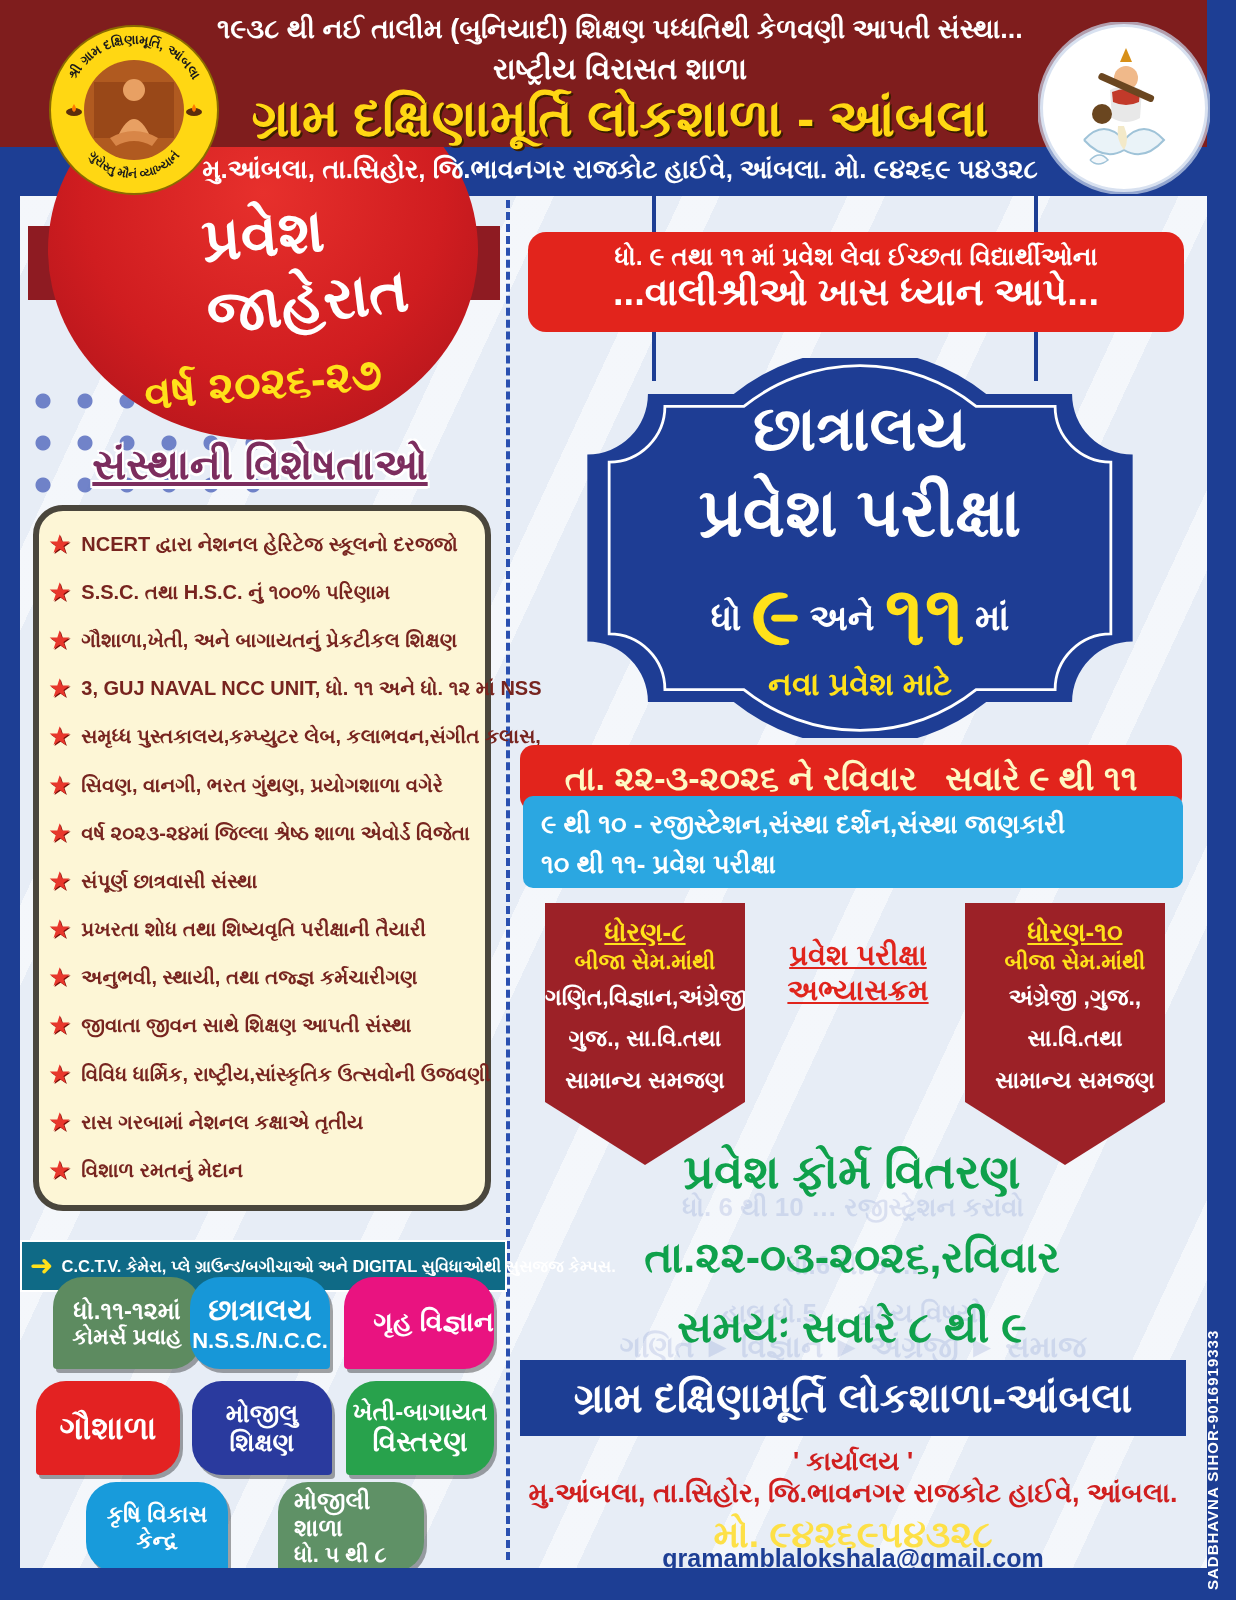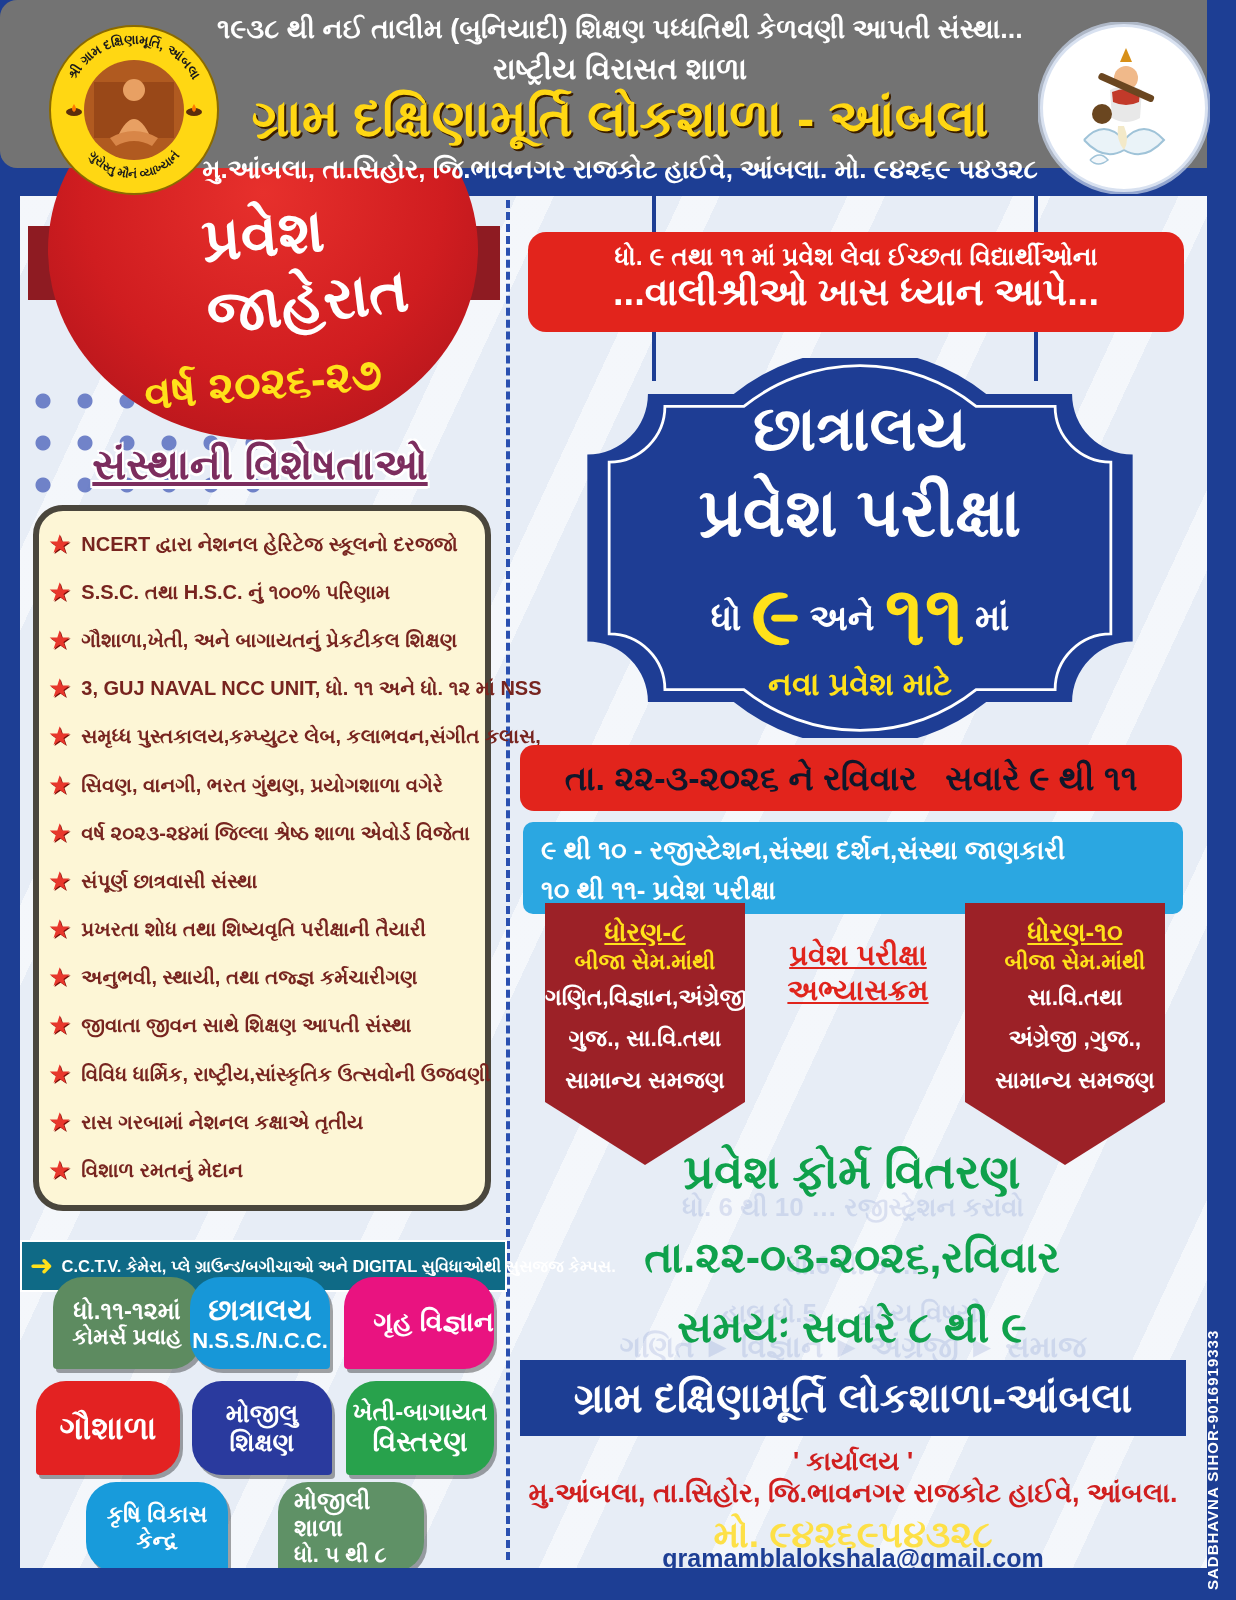--- a/index.html
+++ b/index.html
@@ -1,20 +1,20 @@
 <!DOCTYPE html>
 <html lang="gu"><head>
 <meta charset="utf-8">
 <style>
   html,body{margin:0;padding:0;background:#666;}
   *{box-sizing:border-box;font-family:"Liberation Sans","DejaVu Sans",sans-serif;}
   #poster{position:relative;width:1236px;height:1600px;background:#1d3e94;overflow:hidden;margin:0 auto;}
   .abs{position:absolute;}
   
-  #hdr{left:0;top:0;width:1236px;height:168px;background:#737373;z-index:40;border-radius:17px;}
+  #hdr{left:0;top:0;width:1236px;height:147px;background:#7f1d1d;z-index:40;}
   .hdr-txt{width:100%;text-align:center;color:#fff;line-height:1;}
   #hdr-tagline{top:16px;left:120px;width:1000px;font-size:27px;font-weight:bold;}
   #hdr-sub{top:54px;left:120px;width:1000px;font-size:30px;font-weight:bold;}
   #hdr-title{top:92px;left:120px;width:1000px;font-size:52px;font-weight:bold;color:#ffd713;text-shadow:2px 2px 0 #3a1d00;}
   #hdr-addr{top:156px;left:120px;width:1000px;font-size:26px;font-weight:bold;}
   
   #paper{left:20px;top:196px;width:1187px;height:1372px;background:
      repeating-linear-gradient(115deg,rgba(255,255,255,.55) 0 34px,rgba(255,255,255,0) 34px 150px),#e7edf6;z-index:1;}
   #divider{left:506px;top:200px;width:0;height:1360px;border-left:4px dashed #2a50b0;z-index:5;}
   #side-strip{left:1207px;top:0;width:29px;height:1600px;background:#1d3e94;z-index:45;}
@@ -57,22 +57,22 @@
   #notice .n2{font-size:38px;}
   .hangline{width:4px;background:#1d3e94;z-index:9;}
   #badge-wrap{left:552px;top:358px;width:616px;height:380px;z-index:10;}
   .bdg-txt{left:552px;width:616px;text-align:center;color:#fff;font-weight:bold;z-index:11;line-height:1;}
   #bdg1{top:398px;font-size:62px;}
   #bdg2{top:478px;font-size:68px;}
   #bdg3{top:575px;font-size:36px;}
   #bdg3 .big{font-size:82px;color:#ffe11a;vertical-align:-14px;}
   #bdg4{top:668px;font-size:32px;color:#ffe11a;}
   #date-banner{left:520px;top:745px;width:662px;height:66px;background:#e2241c;border-radius:14px;z-index:10;
-     color:#0f172a;font-size:34px;font-weight:bold;text-align:center;line-height:66px;white-space:pre;}
-  #schedule{left:523px;top:822px;width:660px;height:92px;background:#2ba7e1;border-radius:10px;z-index:10;
+     color:#fef9c3;font-size:34px;font-weight:bold;text-align:center;line-height:66px;white-space:pre;}
+  #schedule{left:523px;top:796px;width:660px;height:92px;background:#2ba7e1;border-radius:10px;z-index:10;
      color:#fff;font-weight:bold;font-size:26px;line-height:1.55;padding:8px 18px;}
   .ribbon{width:200px;height:262px;background:#9c2127;z-index:10;color:#fff;text-align:center;font-weight:bold;
      clip-path:polygon(0 0,100% 0,100% 76%,50% 100%,0 76%);padding-top:14px;line-height:1.5;}
   .ribbon .rt{color:#ffe11a;font-size:26px;text-decoration:underline;line-height:1.2;}
   .ribbon .rs{color:#ffe11a;font-size:22px;line-height:1.3;}
   .ribbon .rl{font-size:23px;line-height:1.8;}
   #syllabus{left:738px;top:938px;width:240px;text-align:center;font-size:29px;font-weight:bold;color:#e0241c;
      text-decoration:underline;z-index:10;line-height:1.2;}
   .ghost{left:508px;width:690px;text-align:center;color:#3a57b5;opacity:.14;font-weight:bold;z-index:9;white-space:nowrap;}
   .green{left:520px;width:664px;text-align:center;color:#0fa14b;font-weight:bold;z-index:10;line-height:1;}
@@ -283,22 +283,22 @@
     <div class="rt">ધોરણ-૮</div>
     <div class="rs">બીજા સેમ.માંથી</div>
     <div class="rl">ગણિત,વિજ્ઞાન,અંગ્રેજી</div>
     <div class="rl">ગુજ., સા.વિ.તથા</div>
     <div class="rl">સામાન્ય સમજણ</div>
   </div>
   <div id="syllabus" class="abs">પ્રવેશ પરીક્ષા અભ્યાસક્રમ</div>
   <div class="abs ribbon" style="left:965px;top:903px;padding-left:20px;">
     <div class="rt">ધોરણ-૧૦</div>
     <div class="rs">બીજા સેમ.માંથી</div>
+    <div class="rl">અંગ્રેજી ,ગુજ.,</div>
     <div class="rl">સા.વિ.તથા</div>
-    <div class="rl">અંગ્રેજી ,ગુજ.,</div>
     <div class="rl">સામાન્ય સમજણ</div>
   </div>
 
   <div class="abs ghost" style="top:1192px;font-size:26px;">ધો. 6 થી 10 … રજીસ્ટ્રેશન કરાવો</div>
   <div class="abs ghost" style="top:1250px;font-size:26px;">ધો.6 થી 8 …</div>
   <div class="abs ghost" style="top:1298px;font-size:26px;">હાલ ધો.5 … મુખ્ય વિષયો</div>
   <div class="abs ghost" style="top:1330px;font-size:30px;">ગણિત ► વિજ્ઞાન ► અંગ્રેજી ► સમાજ</div>
 
   <div id="g1" class="abs green">પ્રવેશ ફોર્મ વિતરણ</div>
   <div id="g2" class="abs green">તા.૨૨-૦૩-૨૦૨૬,રવિવાર</div>

